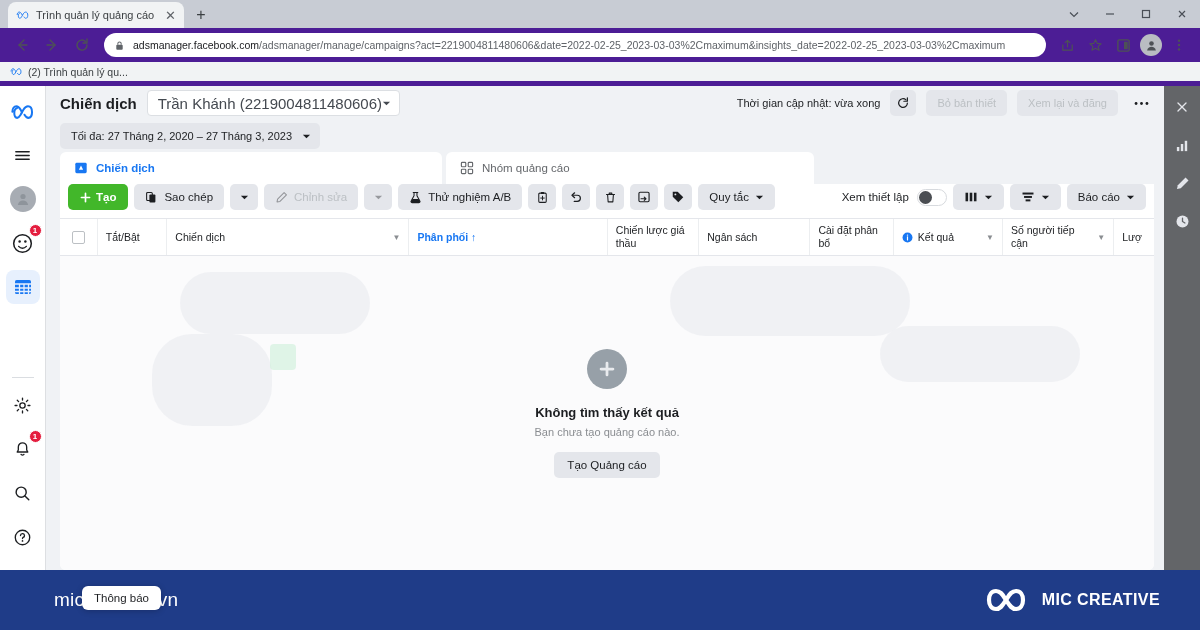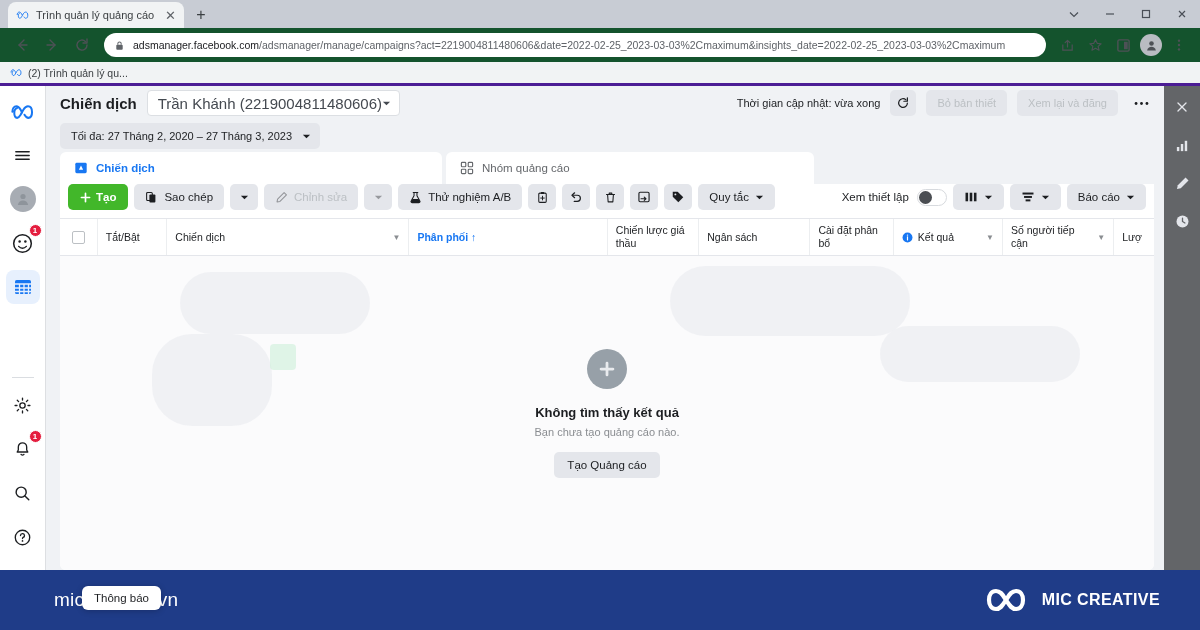--- a/index.html
+++ b/index.html
@@ -23,37 +23,37 @@
   .tab-title { flex: 1; white-space: nowrap; overflow: hidden; text-overflow: clip; font-size: 11px; }
   .tab-close { font-size: 13px; color: #5f6368; line-height: 1; padding: 0 2px; }
   .new-tab { width: 26px; height: 26px; display: flex; align-items: center; justify-content: center;
     font-size: 16px; color: #3c4043; margin-left: 4px; }
   .win-ctrls { position: absolute; right: 0; top: 0; height: 28px; display: flex; align-items: center; }
   .win-btn { width: 36px; height: 28px; display: flex; align-items: center; justify-content: center;
     color: #4a4f57; }
   .meta-tabicon { width: 14px; height: 14px; flex: none; }
 
   .browser-toolbar {
-    height: 34px; background: #14532d; display: flex; align-items: center;
+    height: 34px; background: #4c1d95; display: flex; align-items: center;
     padding: 0 8px; gap: 2px; flex: none;
   }
   .nav-btn { width: 28px; height: 28px; display: flex; align-items: center; justify-content: center;
     color: #4d5156; border-radius: 50%; }
   .omnibox {
     flex: 1; height: 24px; background: #ffffff; border-radius: 12px; margin: 0 6px;
     display: flex; align-items: center; padding: 0 10px; gap: 8px; overflow: hidden;
   }
   .omnibox-url { font-size: 10.5px; color: #202124; white-space: nowrap; overflow: hidden; }
   .omnibox-url .dim { color: #5f6368; }
   .tb-icon { width: 26px; height: 26px; display: flex; align-items: center; justify-content: center; color: #4d5156; }
   .profile-pill { width: 22px; height: 22px; border-radius: 50%; background: #b9bcc2;
     display: flex; align-items: center; justify-content: center; margin: 0 2px; }
 
   .bookmark-bar { height: 24px; background: #f1f3f4; display: flex; align-items: center;
-    padding: 0 10px; gap: 6px; flex: none; border-bottom: 3px solid #4c1d95; }
+    padding: 0 10px; gap: 6px; flex: none; border-bottom: 5px solid #4c1d95; }
   .bookmark { display: flex; align-items: center; gap: 5px; font-size: 10.5px; color: #3c4043; }
 
   
   .page { flex: 1; display: flex; position: relative; background: #f0f2f5; min-height: 0; }
 
   
   .left-rail {
     width: 46px; background: #ffffff; border-right: 1px solid #dddfe2;
     display: flex; flex-direction: column; align-items: center; padding-top: 8px; flex: none;
     position: relative;

